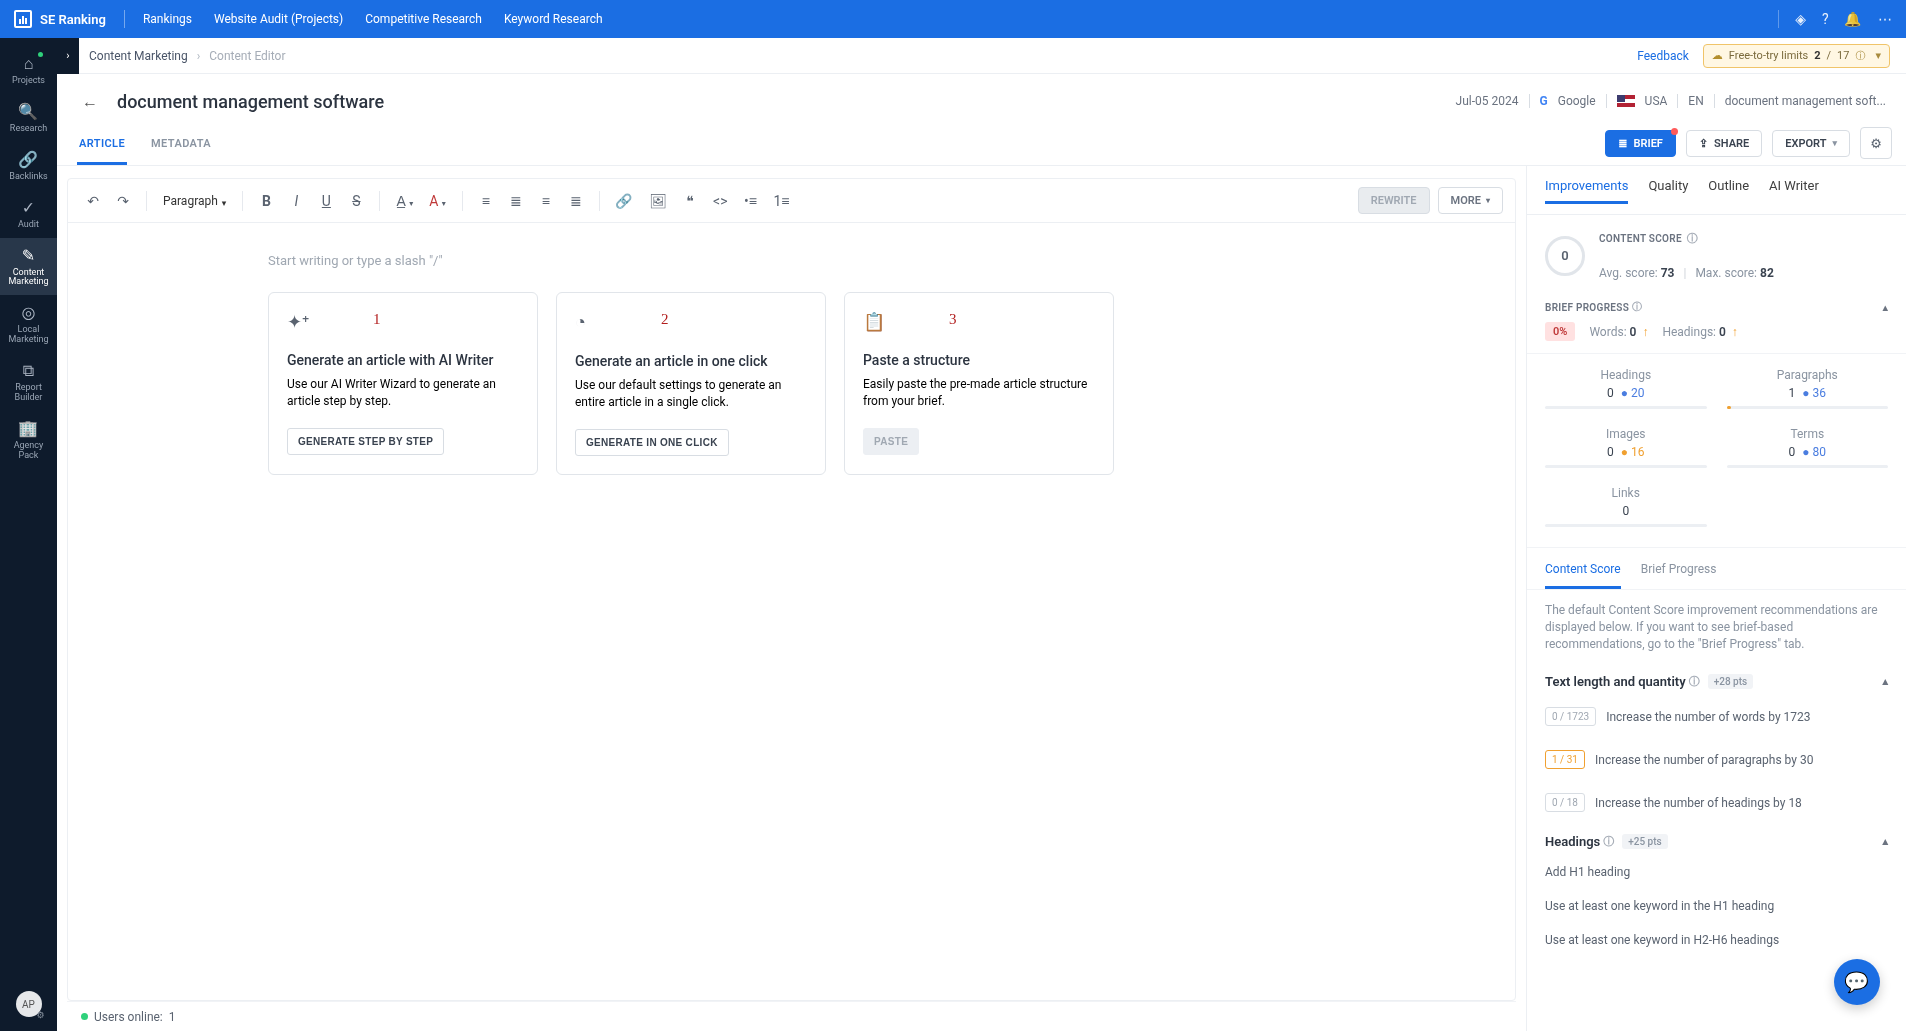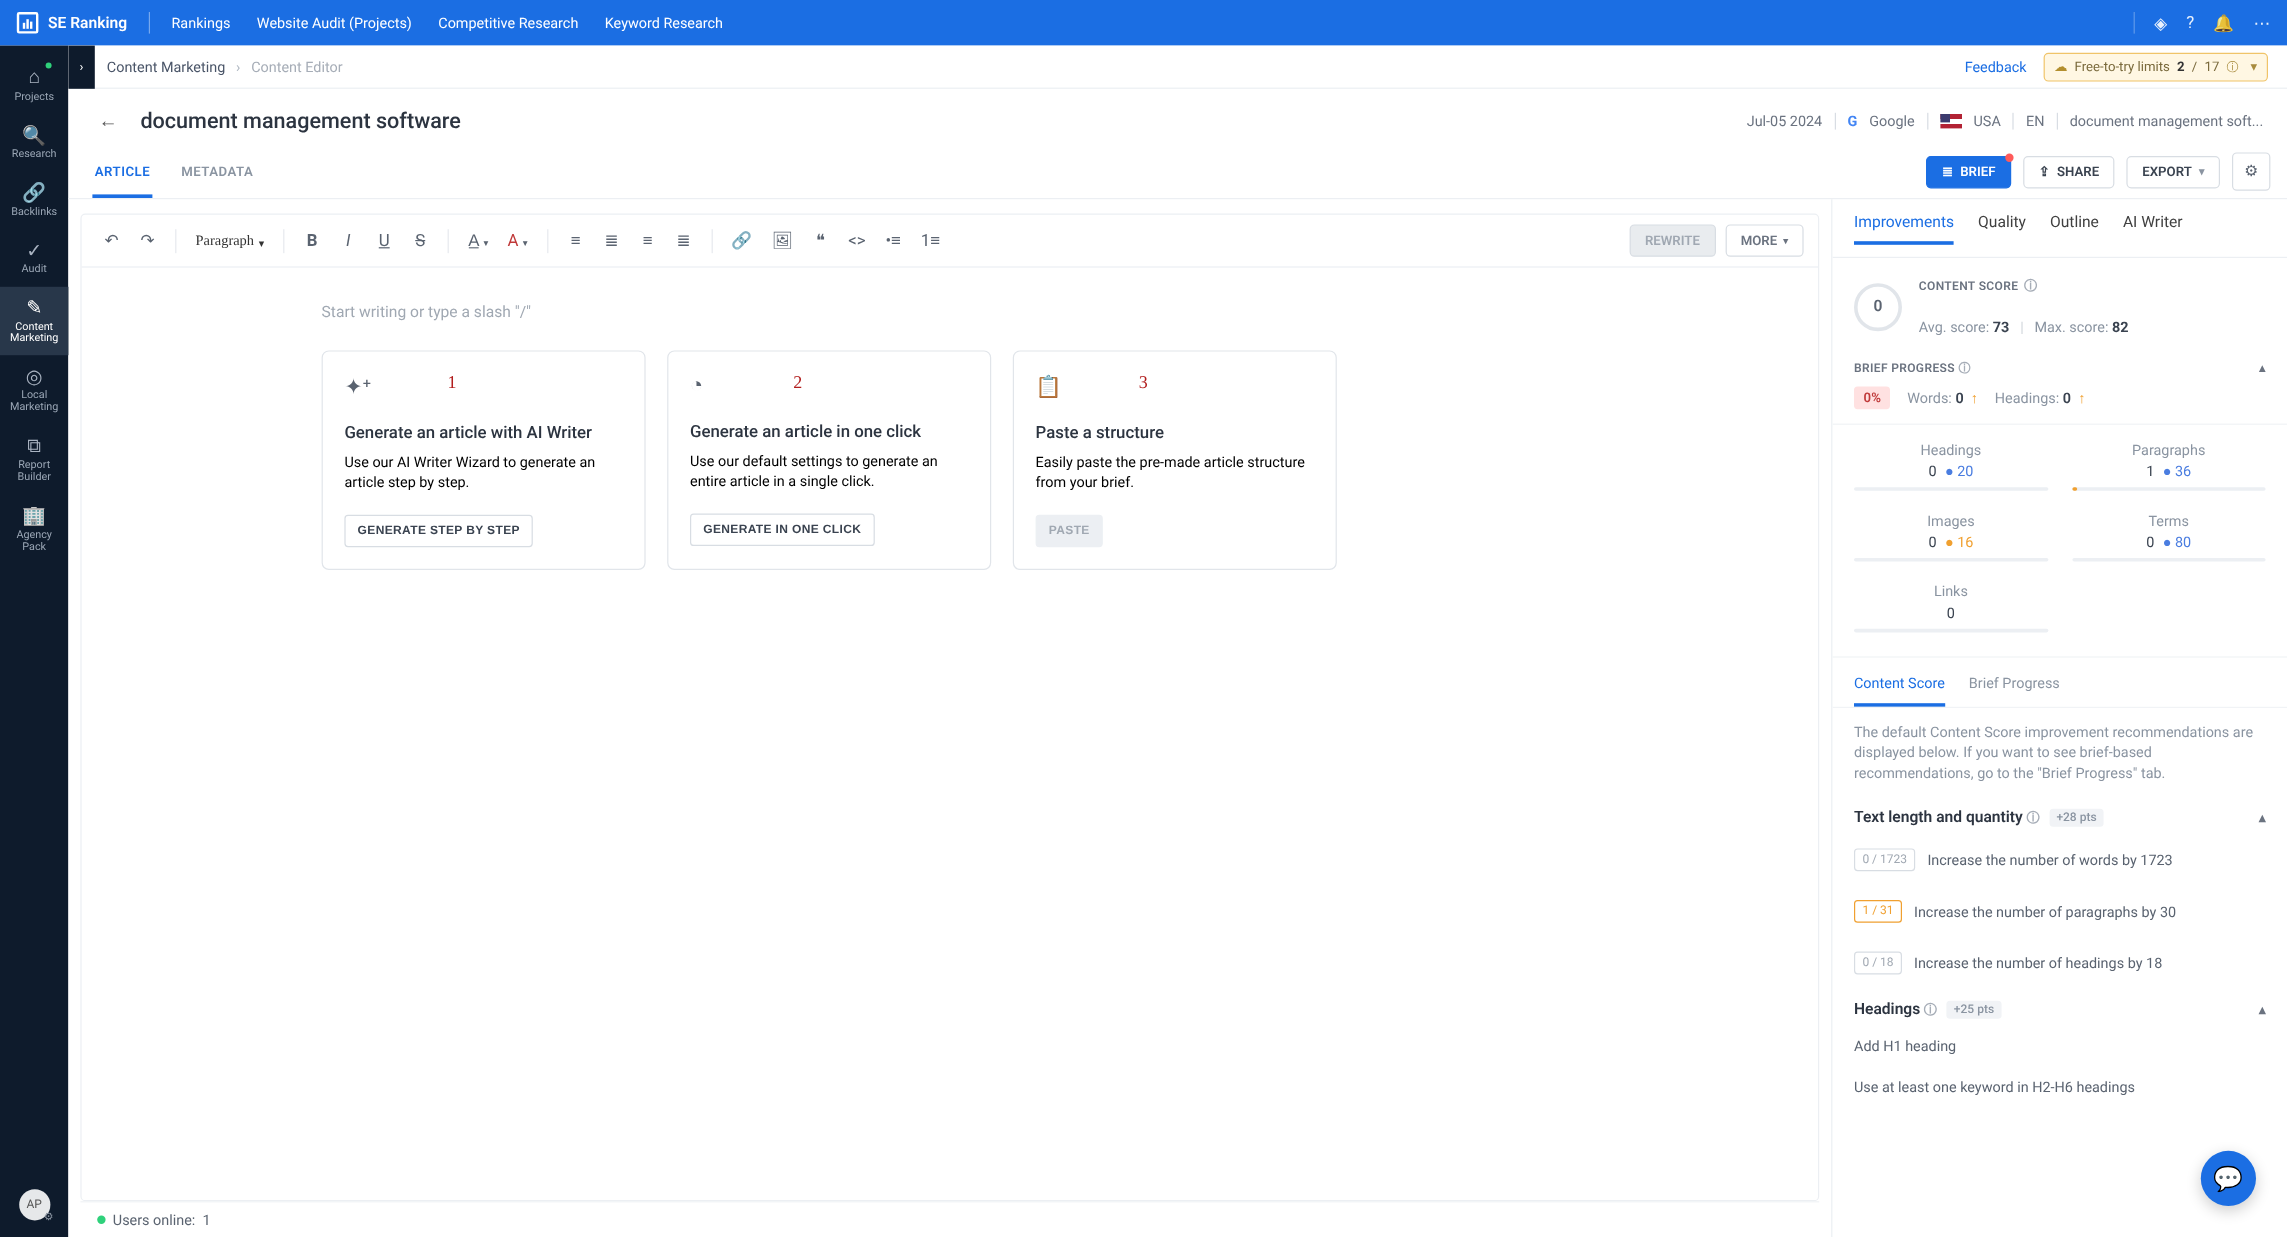--- a/index.html
+++ b/index.html
@@ -77,21 +77,21 @@
 
 
 .content { flex:1; display:flex; min-height:0; }
 
 
 .editor { flex:1; padding: 12px 10px 0 10px; display:flex; flex-direction:column; min-width:0;}
 .editor-wrap{ border:1px solid #eceff3; border-radius:4px; flex:1; display:flex; flex-direction:column; min-height:0;}
 .toolbar { height:44px; border-bottom:1px solid #eceff3; display:flex; align-items:center; padding:0 12px; gap:4px;}
 .toolbar .tb { padding:6px; color:#5a6370; cursor:pointer; min-width:26px; text-align:center; font-size:14px; border-radius:3px;}
 .toolbar .tbsep{ width:1px; height:20px; background:#e6e9ee; margin:0 6px;}
-.toolbar .para{ font-size:12px; display:flex; align-items:flex-end; gap:4px; padding:4px 6px; cursor:pointer;font-family:Liberation Serif, serif;}
+.toolbar .para{ font-size:12px; display:flex; align-items:flex-end; gap:4px; padding:4px 6px; cursor:pointer;}
 .toolbar .right{ margin-left:auto; display:flex; gap:8px;}
 .toolbar .pill{ border:1px solid #d8dde3; padding:6px 12px; border-radius:4px; font-size:11px; font-weight:600; color:#6b7380; cursor:pointer; display:flex; align-items:center; gap:5px;}
 .toolbar .pill.disabled{ background:#e9ecef; color:#a0a8b2; cursor:default;}
 .editbody{ flex:1; overflow:auto; padding: 30px 200px 20px; }
 .placeholder{ color:#a0a8b2; font-size:13px; margin-bottom:24px;}
 .cards{ display:flex; flex-wrap:wrap; gap:18px;}
 .card{ width:270px; border:1px solid #e1e5ea; border-radius:6px; padding:18px; position:relative;}
 .card .cicon{ font-size:18px; color:#5a6370;}
 .card .num{ position:absolute; top:18px; left:104px; color:#b21e1e; font-family:Georgia, serif; font-size:15px;}
 .card h3{ font-size:14px; font-weight:500; margin:20px 0 8px; color:#2c3440;}
@@ -442,20 +442,21 @@
               <span class="badge">0 / 18</span>
               <span>Increase the number of headings by 18</span>
             </div>
           <div class="rechdr">
             <span>Headings</span>
             <span class="info">ⓘ</span>
             <span class="ptsb">+25 pts</span>
             <span class="coll">▴</span>
           </div>
           <div class="recplain">Add H1 heading</div>
+          <div class="recplain">Use at least one keyword in the H1 heading</div>
           <div class="recplain">Use at least one keyword in H2-H6 headings</div>
         </div>
       </div>
     </div>
   </div>
 </div>
 
 <div class="chatfab">
     <span>💬</span>
   </div>

